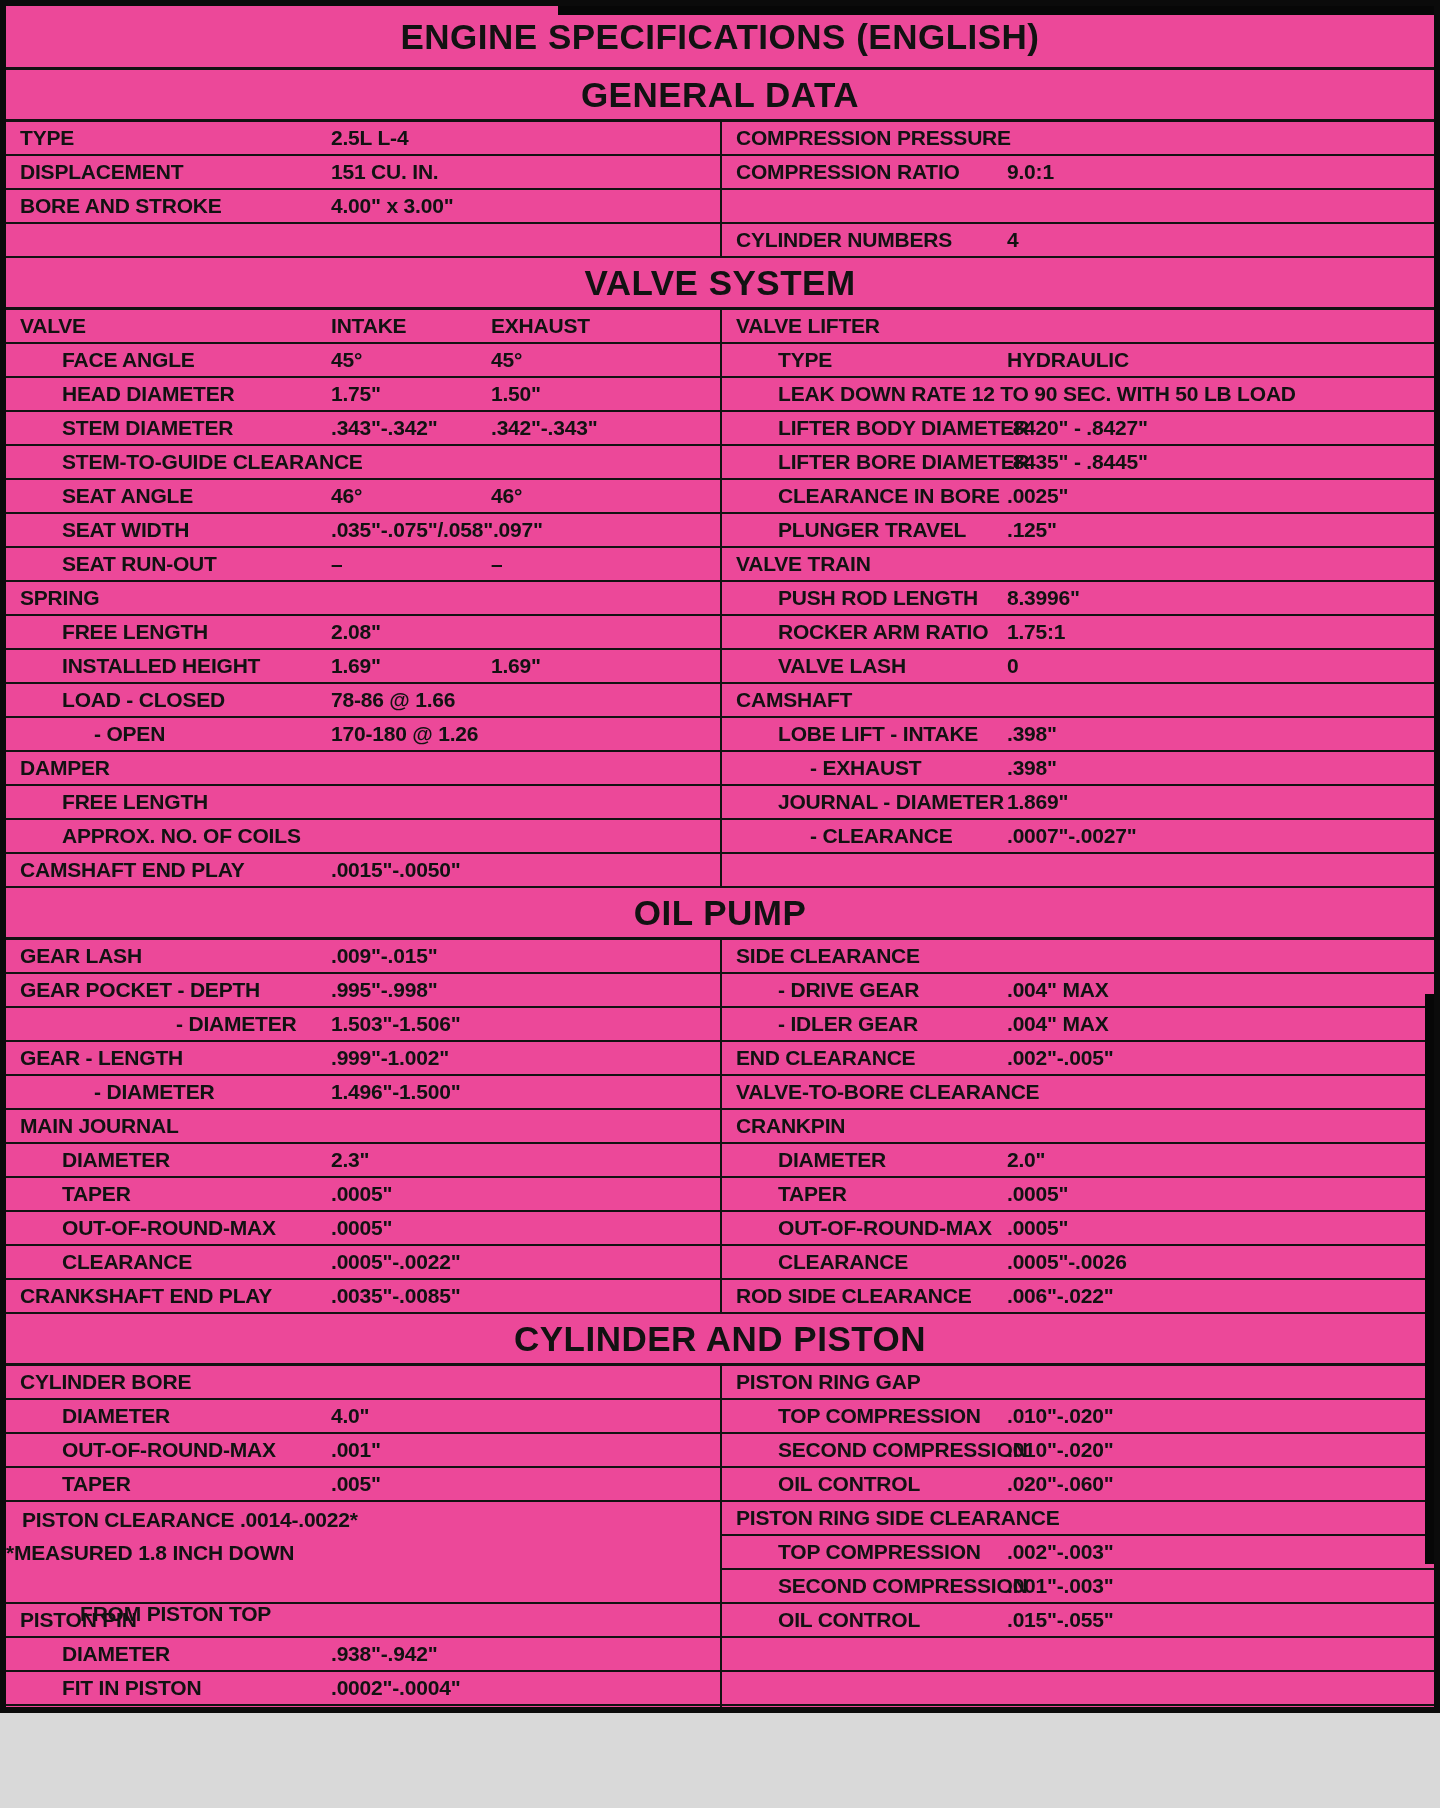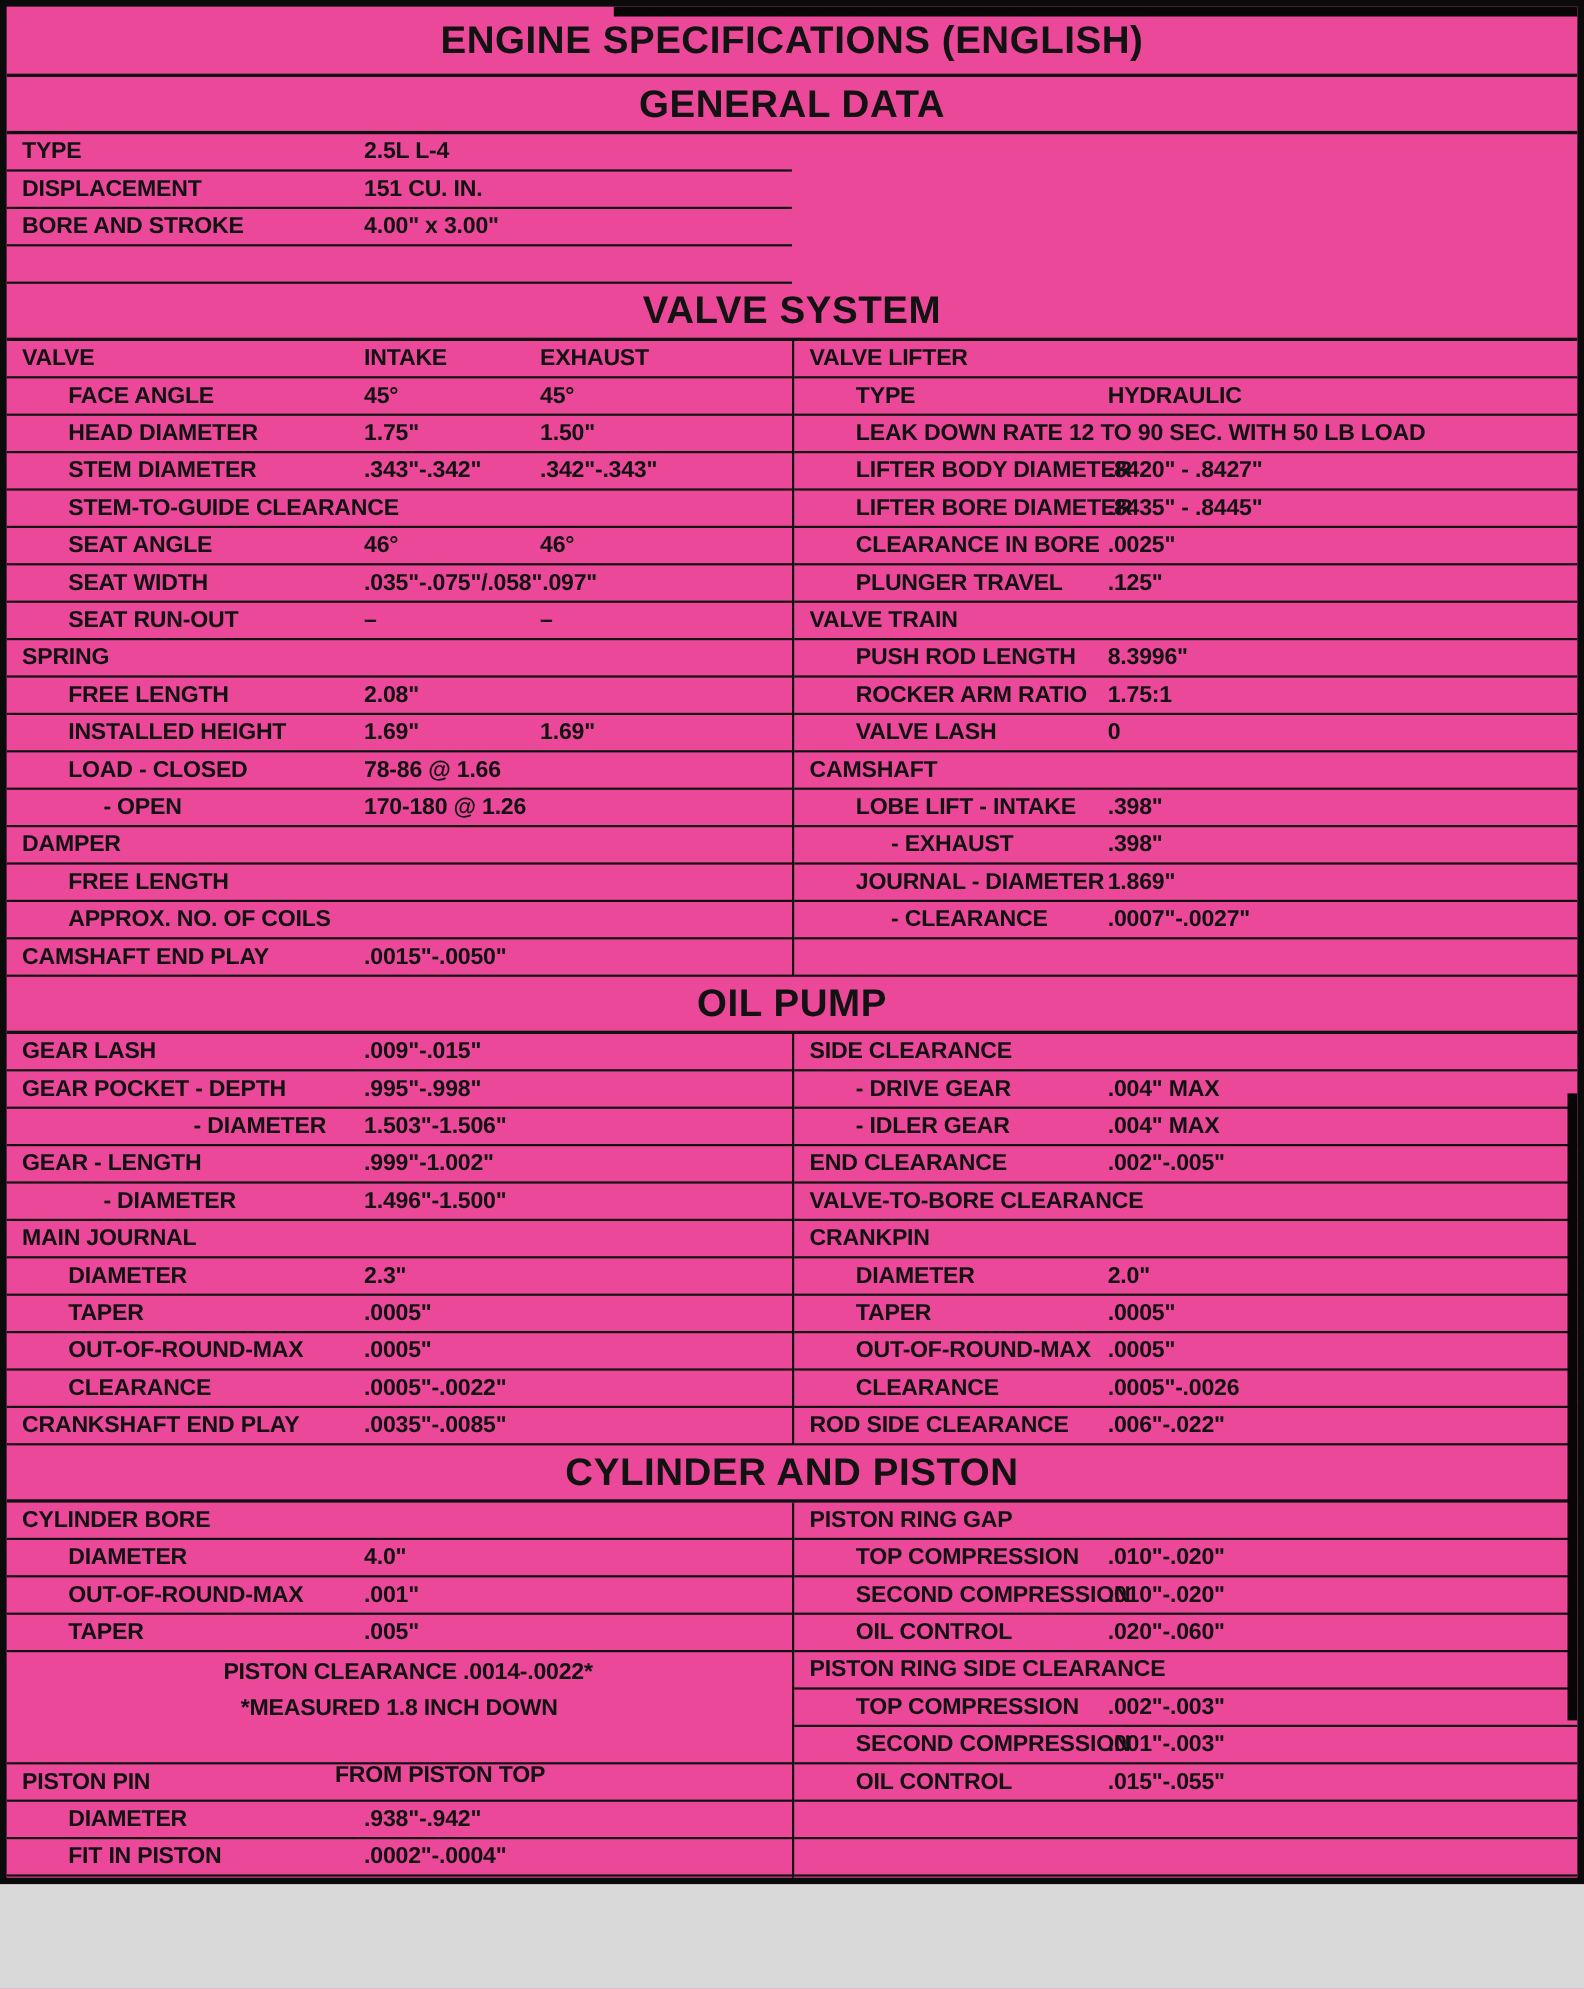--- a/index.html
+++ b/index.html
@@ -39,21 +39,21 @@
 
   .row {
     display: flex; align-items: center;
     height: var(--rh);
     border-bottom: 2px solid var(--ink);
     font-size: 21px;
     white-space: nowrap;
     letter-spacing: -0.2px;
   }
   .row.multi { display: block; padding-top: 1px; }
-  .mline { line-height: 33px; text-align: center; }
+  .mline { line-height: 33px; }
   .ml-0 { padding-left: 16px; }
   .ml-1 { }
   .ml-2 { padding-left: 74px; margin-top: 28px; }
 
   .lbl { flex: 0 0 auto; overflow: visible; }
   .lab-l { width: 325px; }
   .lab-r { width: 285px; }
   .ind-0 { padding-left: 14px; }
   .ind-1 { padding-left: 56px; }
   .ind-2 { padding-left: 88px; }
@@ -89,20 +89,38 @@
             </div>
             <div class="row">
               <span class="lbl ind-0 lab-l">BORE AND STROKE</span>
               <span class="val v1 grow">4.00" x 3.00"</span>
             </div>
             <div class="row">
               <span class="lbl ind-0 lab-l"></span>
               <span class="val v1 grow"></span>
             </div>
           </div>
+          <div class="col right">
+            <div class="row">
+              <span class="lbl ind-0 lab-r">COMPRESSION PRESSURE</span>
+              <span class="val v1 grow"></span>
+            </div>
+            <div class="row">
+              <span class="lbl ind-0 lab-r">COMPRESSION RATIO</span>
+              <span class="val v1 grow">9.0:1</span>
+            </div>
+            <div class="row">
+              <span class="lbl ind-0 lab-r"></span>
+              <span class="val v1 grow"></span>
+            </div>
+            <div class="row">
+              <span class="lbl ind-0 lab-r">CYLINDER NUMBERS</span>
+              <span class="val v1 grow">4</span>
+            </div>
+          </div>
         </div>
       </section>
       <section class="section">
         <div class="section-header">VALVE SYSTEM</div>
         <div class="section-body">
           <div class="col left">
             <div class="row">
               <span class="lbl ind-0 lab-l">VALVE</span>
               <span class="val v1 fixed">INTAKE</span>
               <span class="val v2 grow">EXHAUST</span>

